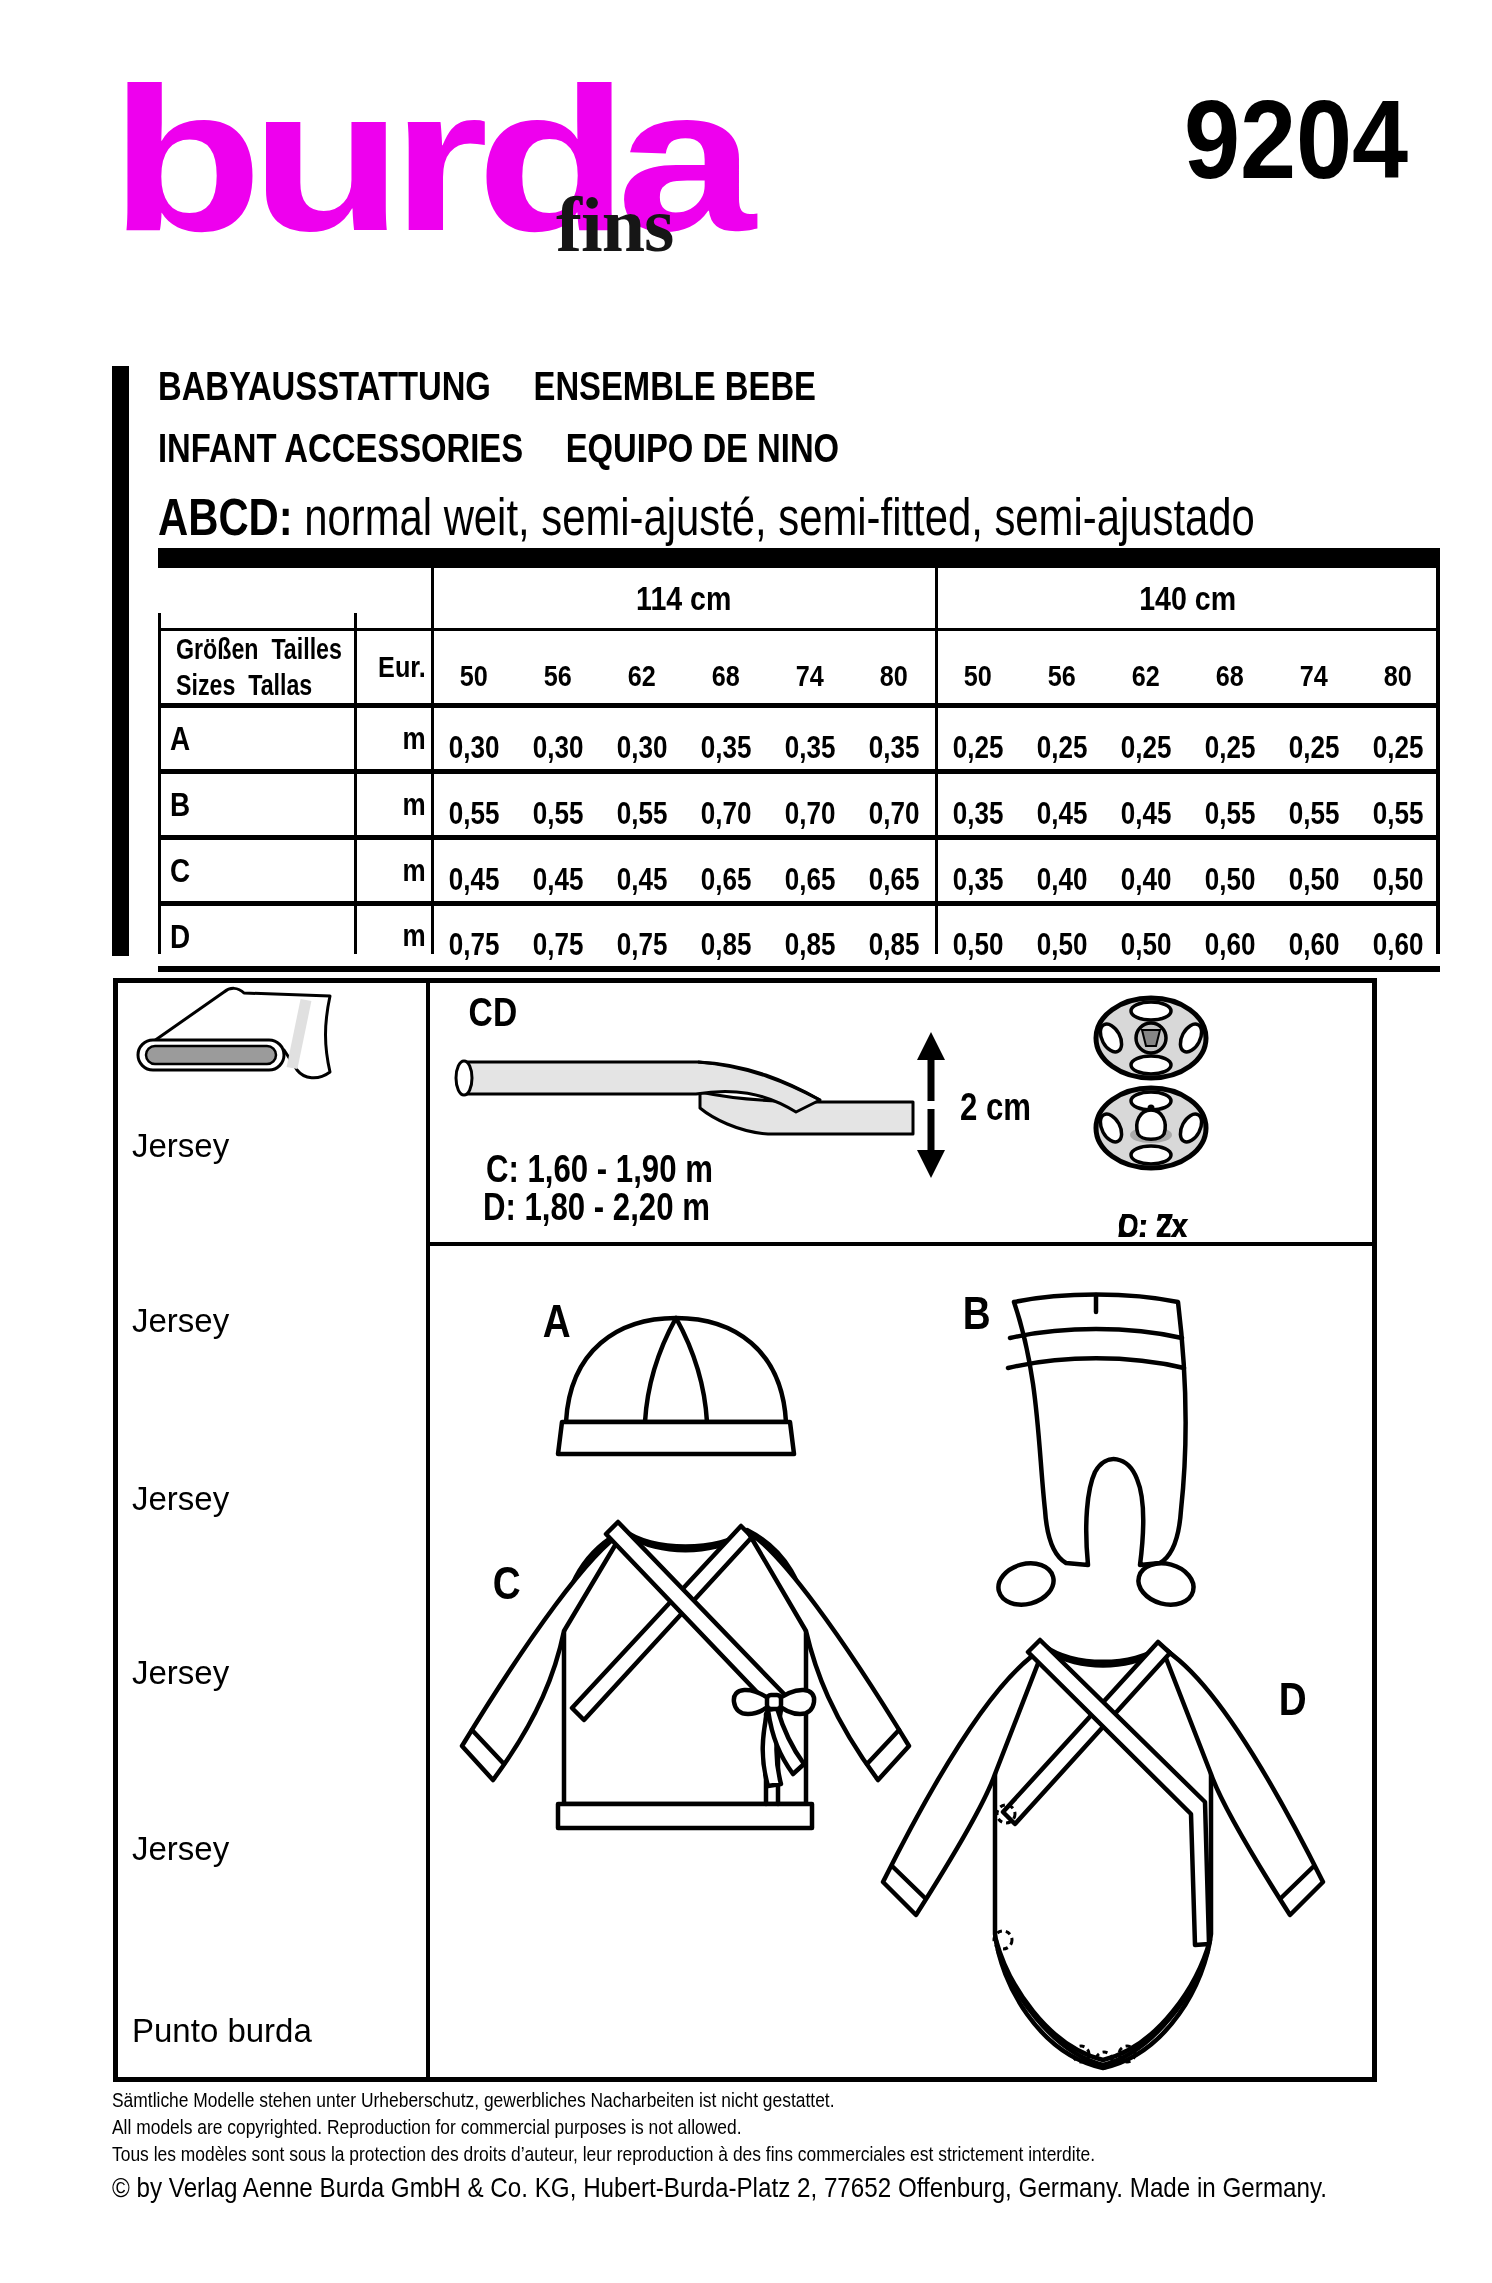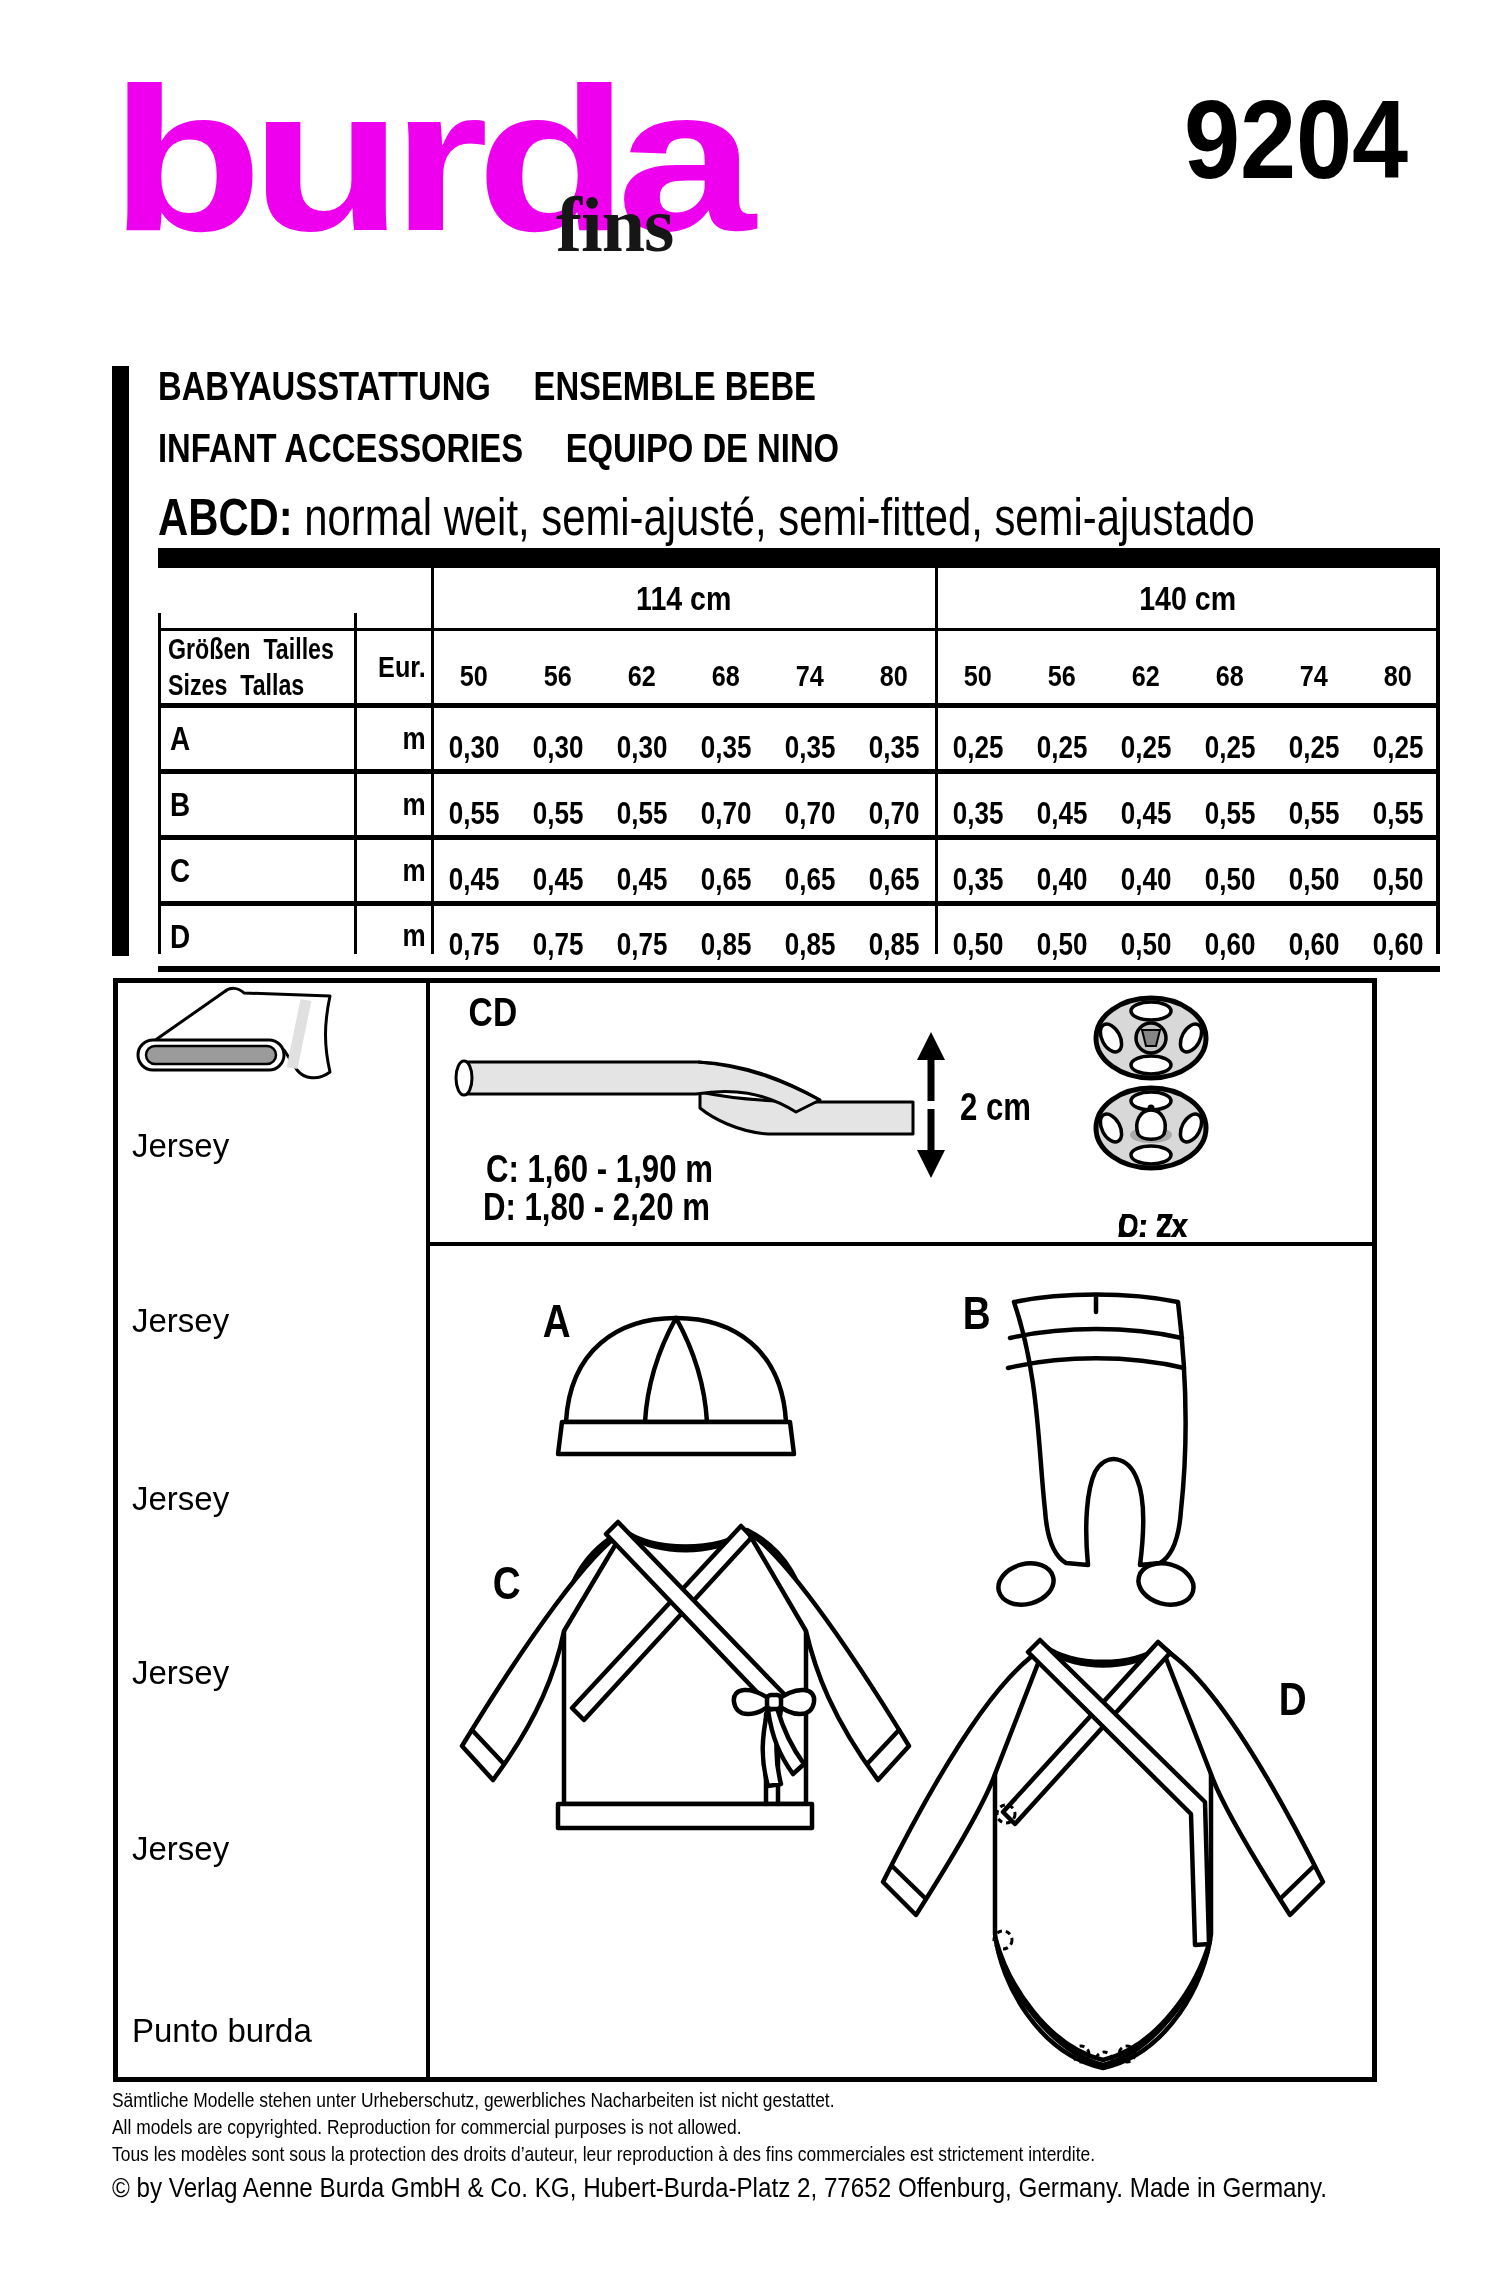--- a/index.html
+++ b/index.html
@@ -29,21 +29,21 @@
   #sidebar-rule{position:absolute;left:112px;top:366px;width:17px;height:590px;background:#000;}
   #table-topbar{position:absolute;left:158px;top:548px;width:1282px;height:20px;background:#000;}
 
   
   #sizetable{position:absolute;left:158px;top:568px;width:1282px;}
   #cmrow{display:flex;height:63px;border-bottom:3px solid #000;box-sizing:border-box;
          padding-left:274px;font-size:34px;}
   .cm-cell{width:504px;display:flex;align-items:center;justify-content:center;}
   #sizesrow{display:flex;height:77px;border-bottom:5px solid #000;box-sizing:border-box;font-size:30px;}
   .hlabel{width:197px;display:flex;flex-direction:column;justify-content:center;
-          padding-left:10px;box-sizing:border-box;font-size:29px;line-height:1.25;font-weight:700;}
+          padding-left:18px;box-sizing:border-box;font-size:29px;line-height:1.25;font-weight:700;}
   .hlabel .cx{transform:scaleX(0.8);}
   .ucell{width:77px;display:flex;align-items:center;justify-content:flex-end;
          padding-right:6px;box-sizing:border-box;}
   .grp{width:504px;display:flex;}
   .vcell{width:84px;display:flex;align-items:center;justify-content:center;margin-top:18px;}
   .drow{display:flex;height:66px;border-bottom:5px solid #000;box-sizing:border-box;font-size:31px;}
   .drow:last-child{border-bottom:6px solid #000;}
   .lcell{width:197px;display:flex;align-items:center;padding-left:12px;box-sizing:border-box;font-size:34px;}
   .vline{position:absolute;background:#000;}
 

